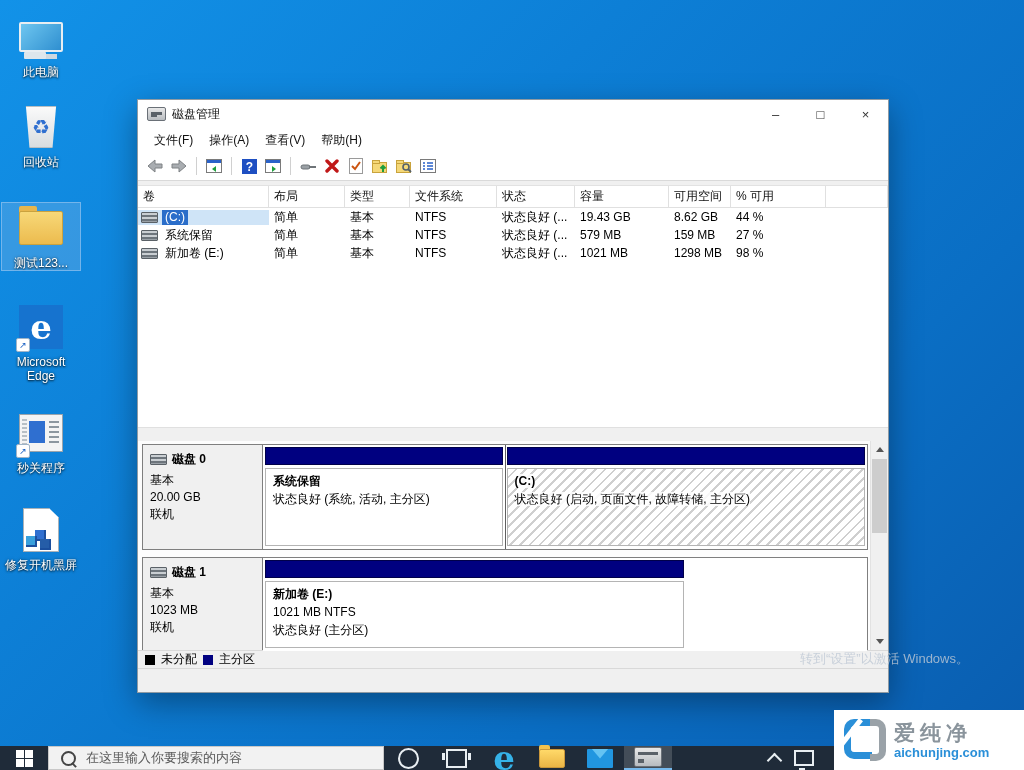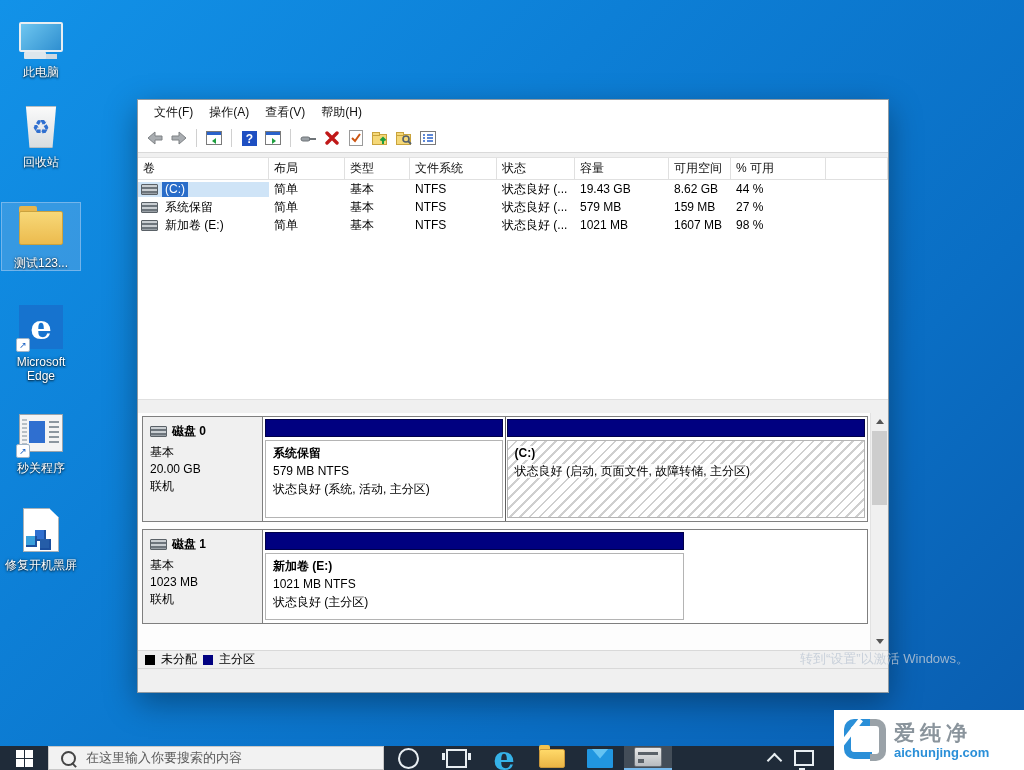--- a/index.html
+++ b/index.html
@@ -200,20 +200,27 @@
         <div class="c2"></div>
         <div class="c1"></div>
         <div class="c3"></div>
       </div>
   </div>
   <div class="lbl">修复开机黑屏</div>
 </div>
 
 <div class="win">
 
+  <div class="titlebar">
+    <div class="ticon tb-disk" style="width:17px;height:12px;"></div>
+    <div class="ttext">磁盘管理</div>
+    <div class="caption-btn">–</div>
+    <div class="caption-btn">□</div>
+    <div class="caption-btn">×</div>
+  </div>
 
   <div class="menubar">
     <span>文件(F)</span>
     <span>操作(A)</span>
     <span>查看(V)</span>
     <span>帮助(H)</span>
   </div>
 
   <div class="toolbar">
     <span class="tico">
@@ -337,21 +344,21 @@
     <div class="vrow vdata">
       <div class="vname">
           <span class="hdd"></span>
           <span class="nm">新加卷 (E:)</span>
         </div>
       <div>简单</div>
       <div>基本</div>
       <div>NTFS</div>
       <div>状态良好 (...</div>
       <div>1021 MB</div>
-      <div>1607 MB</div>
+      <div>1298 MB</div>
       <div>98 %</div>
       <div></div>
     </div>
   </div>
 
   <div class="splitter"></div>
 
   <div class="gview">
     <div class="gcontent">
 
@@ -363,21 +370,20 @@
             </div>
           <div class="dln">基本</div>
           <div class="dln">20.00 GB</div>
           <div class="dln">联机</div>
         </div>
         <div class="parts">
           <div class="part" style="left:0;width:40%;">
             <div class="part-bar"></div>
             <div class="part-body">
               <div class="t"><span>系统保留</span></div>
-              <div><span>579 MB NTFS</span></div>
               <div><span>状态良好 (系统, 活动, 主分区)</span></div>
             </div>
           </div>
           <div class="part hatched" style="left:40%;right:0;">
             <div class="part-bar"></div>
             <div class="part-body">
               <div class="t"><span>(C:)</span></div>
               <div><span>状态良好 (启动, 页面文件, 故障转储, 主分区)</span></div>
             </div>
           </div>

